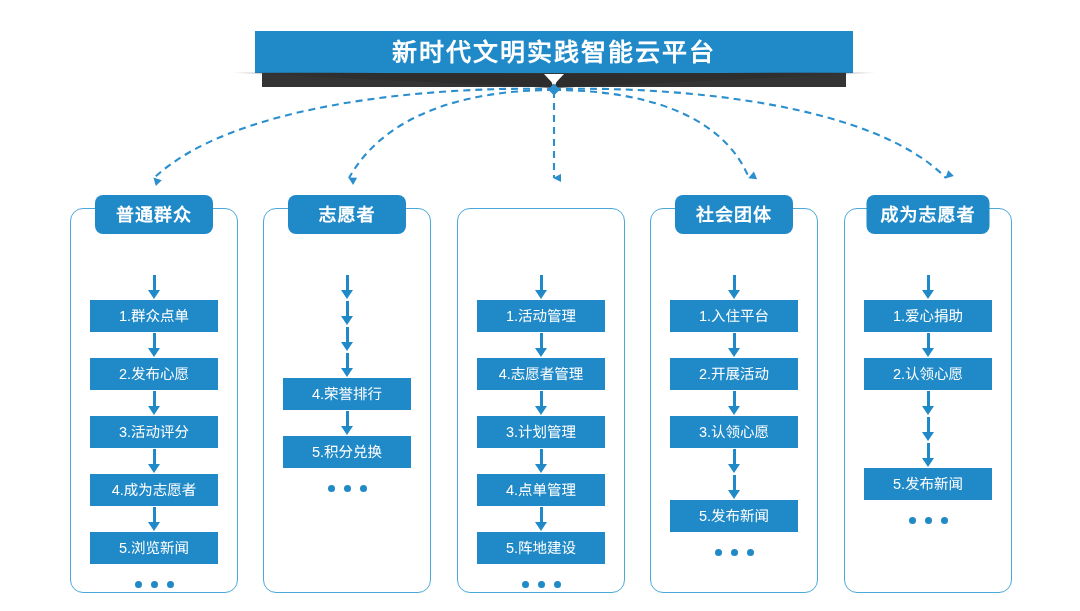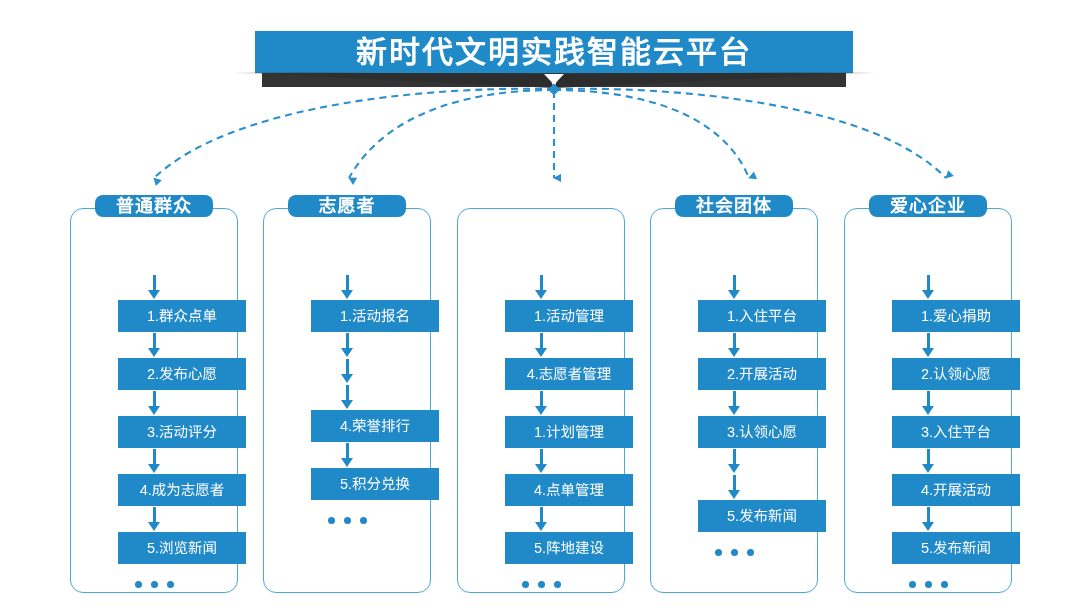--- a/index.html
+++ b/index.html
@@ -39,21 +39,21 @@
     width: 598px;
     height: 42px;
     background: #2089c8;
     display: flex;
     align-items: center;
     justify-content: center;
     box-sizing: border-box;
   }
   .banner-title {
     color: #ffffff;
-    font-size: 31px;
+    font-size: 25px;
     font-weight: bold;
     letter-spacing: 2px;
     line-height: 1;
     white-space: nowrap;
   }
 
   
   .ribbon {
     position: absolute;
     left: 0px;
@@ -98,21 +98,21 @@
     border-radius: 13px;
     background: transparent;
   }
   .col-head {
     position: absolute;
     left: 50%;
     transform: translateX(-50%);
     top: -13px;
     min-width: 118px;
     padding: 0 14px;
-    height: 22px;
+    height: 39px;
     background: #2089c8;
     border-radius: 8px;
     display: flex;
     align-items: center;
     justify-content: center;
     box-sizing: border-box;
   }
   .col-head-label {
     color: #ffffff;
     font-size: 18px;
@@ -130,21 +130,20 @@
     width: 128px;
   }
   .item {
     width: 128px;
     height: 32px;
     background: #2089c8;
     display: flex;
     align-items: center;
     justify-content: center;
     box-sizing: border-box;
-    margin-left: 28px;
   }
   .item-label {
     color: #ffffff;
     font-size: 14.5px;
     line-height: 1;
     white-space: nowrap;
   }
 
   .arrow-gap {
     width: 128px;
@@ -287,23 +286,20 @@
       </div>
     </div>
 
     <div class="column" style="left:263px;">
       <div class="panel"></div>
       <div class="col-head">
         <span class="col-head-label">志愿者</span>
       </div>
       <div class="items">
         <div class="arrow-gap"></div>
-        <div class="item">
-          <span class="item-label">1.活动报名</span>
-        </div>
         <div class="arrow-gap"></div>
         <div class="arrow-gap"></div>
         <div class="arrow-gap"></div>
         <div class="item">
           <span class="item-label">4.荣誉排行</span>
         </div>
         <div class="arrow-gap"></div>
         <div class="item">
           <span class="item-label">5.积分兑换</span>
         </div>
@@ -321,21 +317,21 @@
         <div class="arrow-gap"></div>
         <div class="item">
           <span class="item-label">1.活动管理</span>
         </div>
         <div class="arrow-gap"></div>
         <div class="item">
           <span class="item-label">4.志愿者管理</span>
         </div>
         <div class="arrow-gap"></div>
         <div class="item">
-          <span class="item-label">1.计划管理</span>
+          <span class="item-label">3.计划管理</span>
         </div>
         <div class="arrow-gap"></div>
         <div class="item">
           <span class="item-label">4.点单管理</span>
         </div>
         <div class="arrow-gap"></div>
         <div class="item">
           <span class="item-label">5.阵地建设</span>
         </div>
         <div class="ellipsis">
@@ -373,39 +369,33 @@
           <span></span>
           <span></span>
           <span></span>
         </div>
       </div>
     </div>
 
     <div class="column" style="left:844px;">
       <div class="panel"></div>
       <div class="col-head">
-        <span class="col-head-label">爱心企业</span>
+        <span class="col-head-label">成为志愿者</span>
       </div>
       <div class="items">
         <div class="arrow-gap"></div>
         <div class="item">
           <span class="item-label">1.爱心捐助</span>
         </div>
         <div class="arrow-gap"></div>
         <div class="item">
           <span class="item-label">2.认领心愿</span>
         </div>
         <div class="arrow-gap"></div>
-        <div class="item">
-          <span class="item-label">3.入住平台</span>
-        </div>
-        <div class="arrow-gap"></div>
-        <div class="item">
-          <span class="item-label">4.开展活动</span>
-        </div>
+        <div class="arrow-gap"></div>
         <div class="arrow-gap"></div>
         <div class="item">
           <span class="item-label">5.发布新闻</span>
         </div>
         <div class="ellipsis">
           <span></span>
           <span></span>
           <span></span>
         </div>
       </div>

